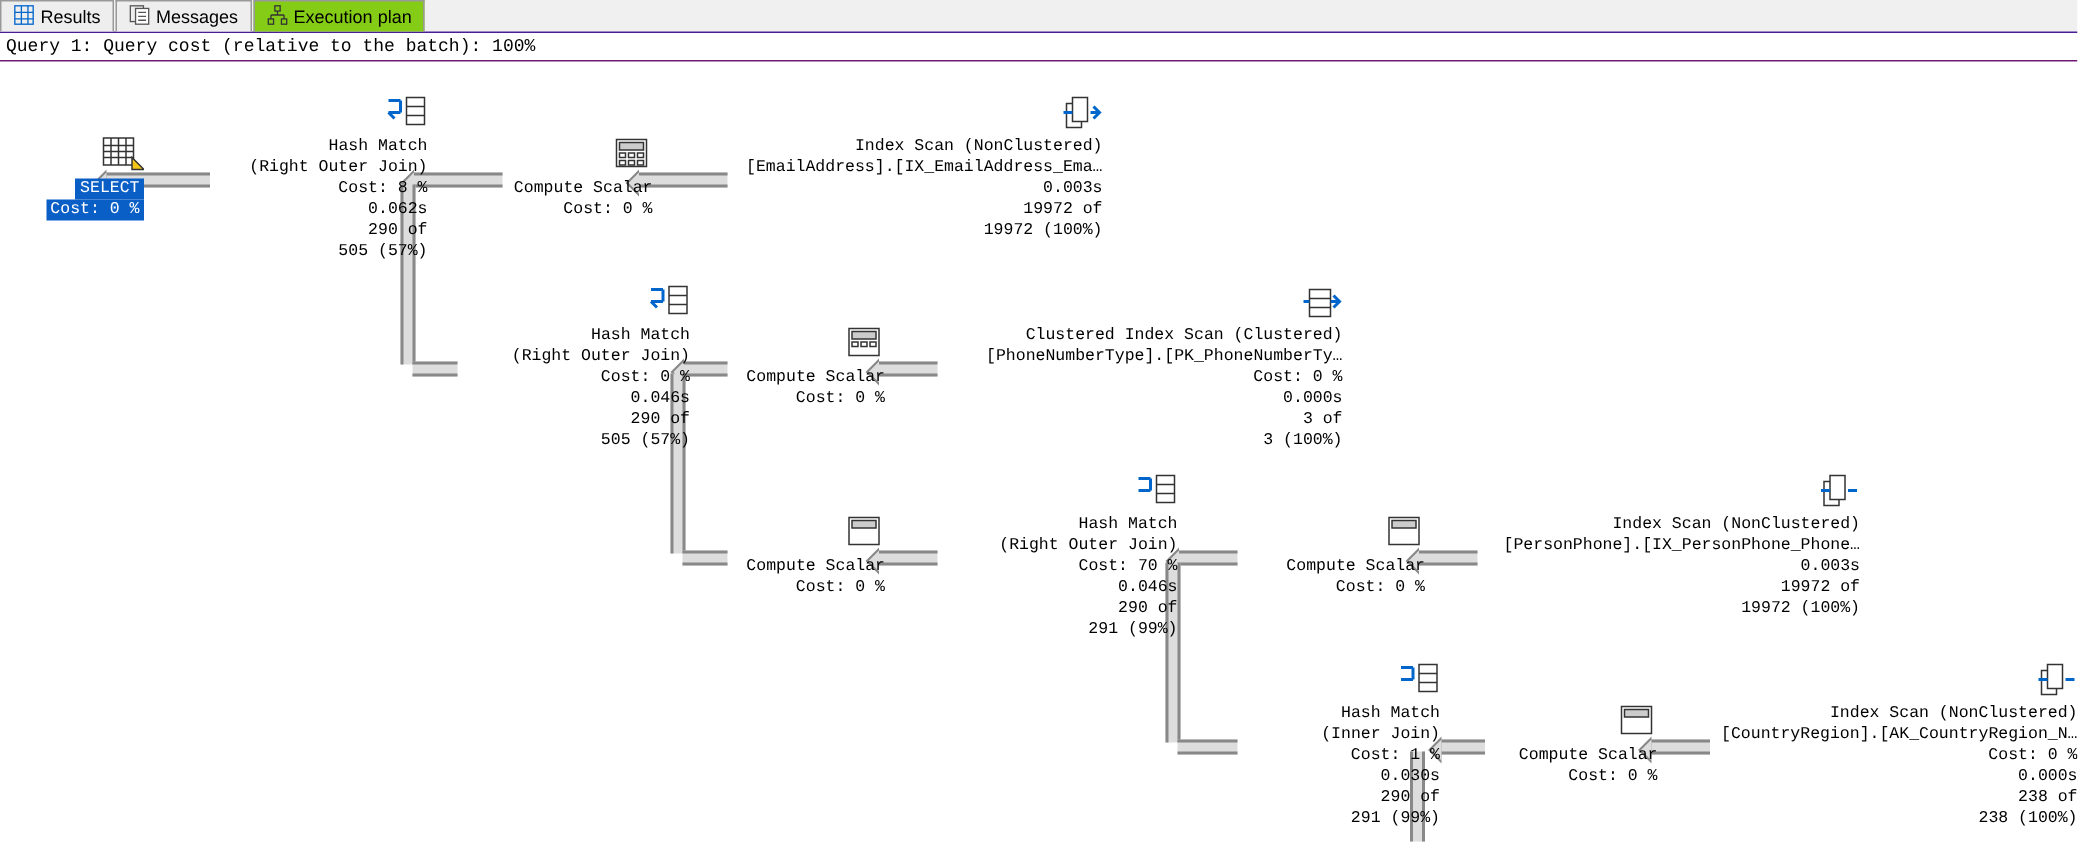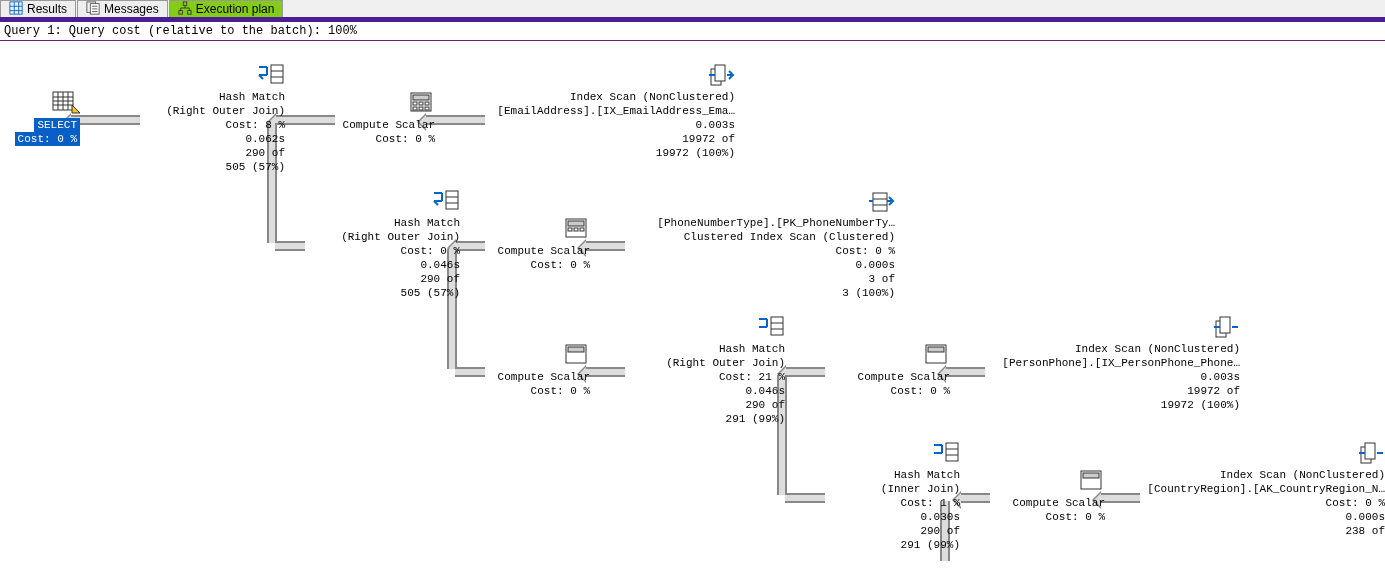--- a/index.html
+++ b/index.html
@@ -7,21 +7,21 @@
     margin: 0;
     font-family: "Segoe UI", Tahoma, sans-serif;
     font-size: 12px;
     background: #fff;
     color: #000;
     width: 1385px;
     overflow: hidden;
   }
   .tabs {
     display: flex;
-    border-bottom: 5px solid #4c1d95;
+    border-bottom: 1px solid #4c1d95;
     background: #f0f0f0;
     height: 22px;
   }
   .tab {
     display: flex;
     align-items: center;
     padding: 2px 8px;
     border: 1px solid #999;
     border-bottom: none;
     background: #eee;
@@ -166,21 +166,21 @@
   <div class="arrow" style="left:585px; top:326px; width:40px;"></div>
   <div class="arrow" style="left:785px; top:326px; width:40px;"></div>
   <div class="arrow" style="left:945px; top:326px; width:40px;"></div>
 
   <div class="varrow" style="left:777px; top:334px; height:120px;"></div>
   <div class="hstub" style="left:785px; top:452px; width:40px;"></div>
   <div class="arrow" style="left:960px; top:452px; width:30px;"></div>
   <div class="arrow" style="left:1100px;top:452px; width:40px;"></div>
   <div class="varrow" style="left:940px; top:460px;height:60px;"></div>
 
-  <div class="node" style="left:10px; top:50px; width:70px;text-decoration:underline;">
+  <div class="node" style="left:26px; top:50px; width:70px;text-decoration:underline;">
     <span class="icon-box">
       <svg width="28" height="24" viewBox="0 0 28 24">
           <rect x="1" y="1" width="20" height="18" fill="#fff" stroke="#333"></rect>
           <line x1="1" y1="6" x2="21" y2="6" stroke="#333"></line>
           <line x1="1" y1="10" x2="21" y2="10" stroke="#333"></line>
           <line x1="1" y1="14" x2="21" y2="14" stroke="#333"></line>
           <line x1="6" y1="1" x2="6" y2="19" stroke="#333"></line>
           <line x1="11" y1="1" x2="11" y2="19" stroke="#333"></line>
           <line x1="16" y1="1" x2="16" y2="19" stroke="#333"></line>
           <polygon points="20,14 28,22 20,22" fill="#f5c518" stroke="#333"></polygon>
@@ -264,22 +264,22 @@
   </div>
 
   <div class="node" style="left:625px; top:148px; width:270px;">
     <span class="icon-box"><svg width="28" height="24">
           <rect x="6" y="4" width="14" height="18" fill="#fff" stroke="#333"></rect>
           <line x1="6" y1="10" x2="20" y2="10" stroke="#333"></line>
           <line x1="6" y1="16" x2="20" y2="16" stroke="#333"></line>
           <path d="M2 12 H6 M20 12 H26" stroke="#06c" stroke-width="2"></path>
           <polyline points="22,8 26,12 22,16" stroke="#06c" fill="none" stroke-width="2"></polyline>
         </svg></span>
+    <div class="line">Clustered Index Scan (Clustered)</div>
     <div class="line">[PhoneNumberType].[PK_PhoneNumberTy…</div>
-    <div class="line">Clustered Index Scan (Clustered)</div>
     <div class="line">Cost: 0 %</div>
     <div class="line">0.000s</div>
     <div class="line">3 of</div>
     <div class="line">3 (100%)</div>
   </div>
 
   <div class="node" style="left:480px; top:302px; width:110px;">
     <span class="icon-box"><svg width="26" height="24">
           <rect x="2" y="2" width="20" height="18" fill="#fff" stroke="#333"></rect>
           <rect x="4" y="4" width="16" height="5" fill="#ccc" stroke="#333"></rect>
@@ -290,21 +290,21 @@
 
   <div class="node" style="left:625px; top:274px; width:160px;">
     <span class="icon-box"><svg width="28" height="24">
           <rect x="14" y="2" width="12" height="18" fill="#fff" stroke="#333"></rect>
           <line x1="14" y1="8" x2="26" y2="8" stroke="#333"></line>
           <line x1="14" y1="14" x2="26" y2="14" stroke="#333"></line>
           <path d="M2 4 H10 M2 12 H10 M10 4 V12" stroke="#06c" fill="none" stroke-width="2"></path>
         </svg></span>
     <div class="line">Hash Match</div>
     <div class="line">(Right Outer Join)</div>
-    <div class="line">Cost: 21 %</div>
+    <div class="line">Cost: 70 %</div>
     <div class="line">0.046s</div>
     <div class="line">290 of</div>
     <div class="line">291 (99%)</div>
   </div>
 
   <div class="node" style="left:830px; top:302px; width:120px;">
     <span class="icon-box"><svg width="26" height="24">
           <rect x="2" y="2" width="20" height="18" fill="#fff" stroke="#333"></rect>
           <rect x="4" y="4" width="16" height="5" fill="#ccc" stroke="#333"></rect>
         </svg></span>
@@ -353,15 +353,16 @@
     <span class="icon-box"><svg width="28" height="24">
           <rect x="4" y="6" width="10" height="16" fill="#fff" stroke="#333"></rect>
           <rect x="8" y="2" width="10" height="16" fill="#fff" stroke="#333"></rect>
           <path d="M2 12 H8 M20 12 H26" stroke="#06c" stroke-width="2"></path>
         </svg></span>
     <div class="line">Index Scan (NonClustered)</div>
     <div class="line">[CountryRegion].[AK_CountryRegion_N…</div>
     <div class="line">Cost: 0 %</div>
     <div class="line">0.000s</div>
     <div class="line">238 of</div>
+    <div class="line">238 (100%)</div>
   </div>
 
 </div>
 
 </body></html>

